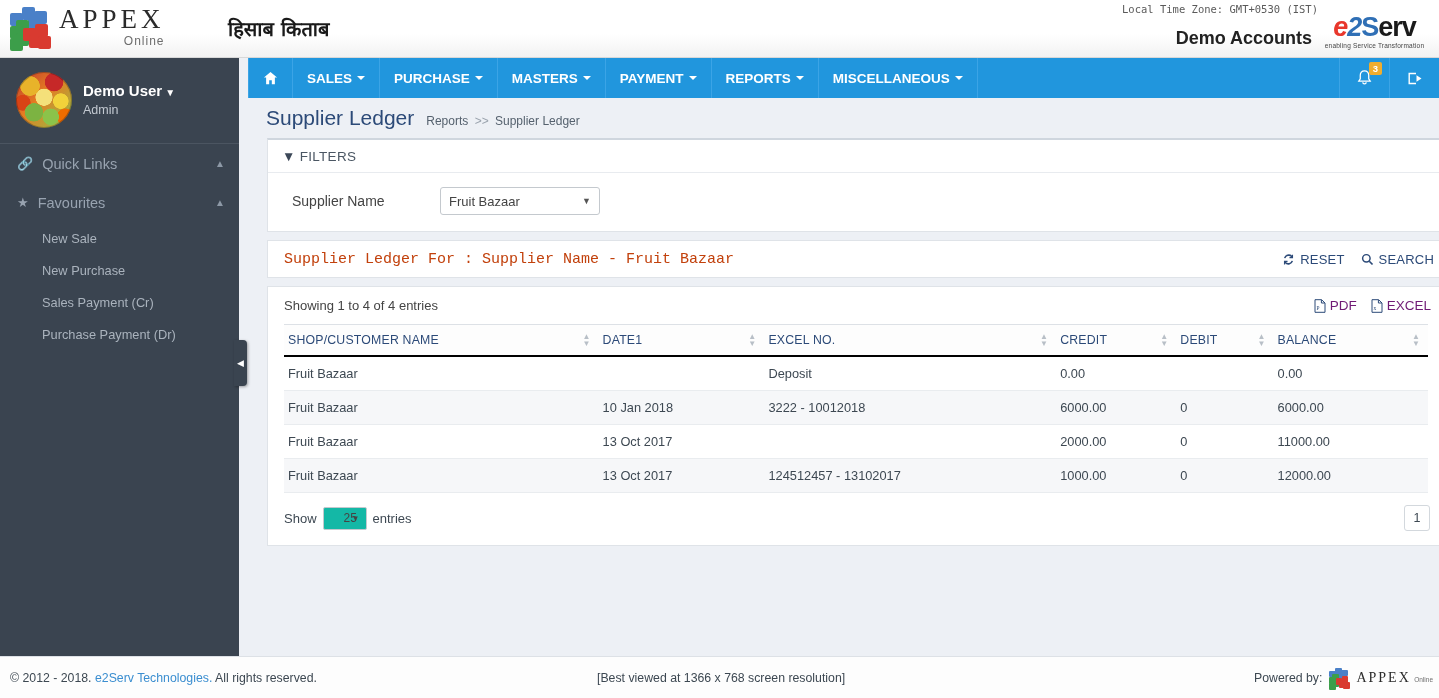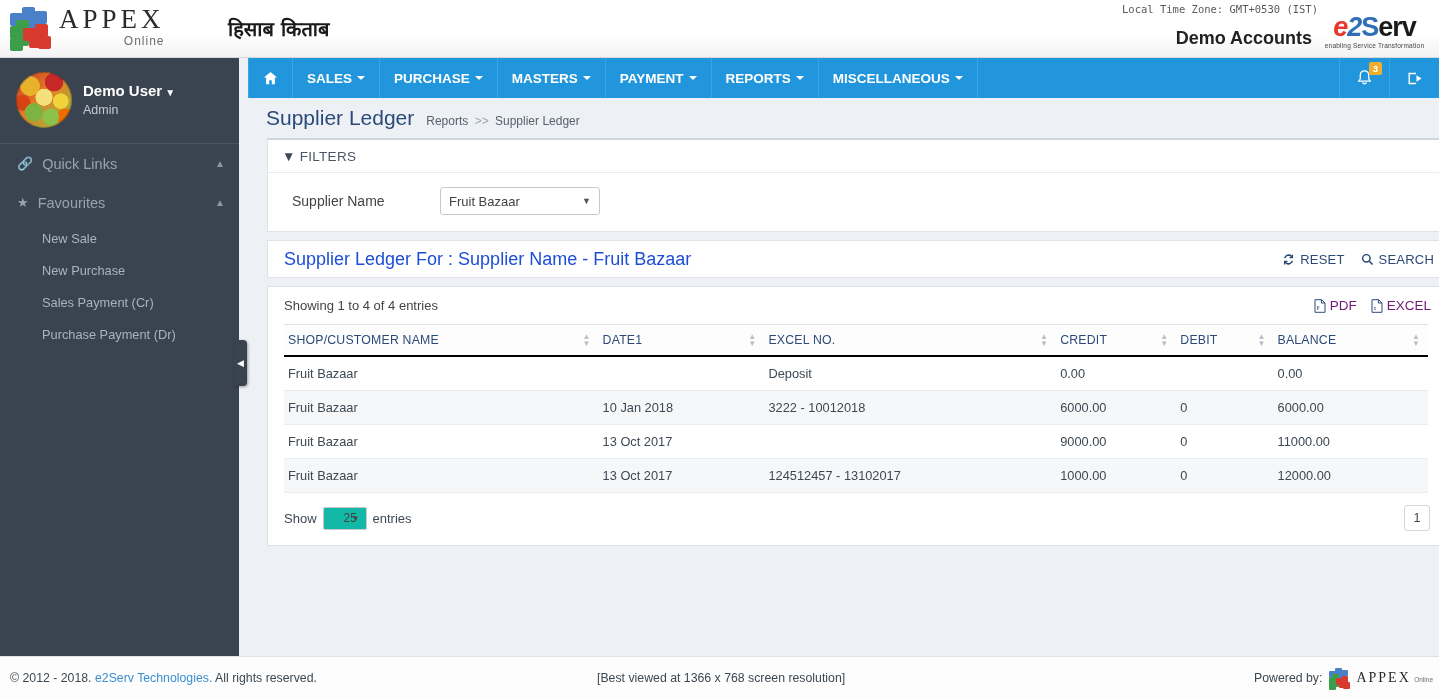--- a/index.html
+++ b/index.html
@@ -191,21 +191,21 @@
   }
   .select-box .arrow {
     position: absolute; right: 8px; font-size: 9px; color: #555;
   }
   .ledger-bar {
     background: #fff; border: 1px solid #dfe3e8;
     margin: 0 11px 8px 11px;
     height: 38px; display: flex; align-items: center;
     padding: 0 10px 0 16px;
   }
-  .ledger-text { font-size: 18px; color: #1d4ed8; }
+  .ledger-text { font-size: 15px; color: #c2410c; font-family: Liberation Mono, monospace; }
   .ledger-bar .spacer { flex: 1; }
   .act-btn {
     font-size: 13px; color: #2c4a78; margin-left: 16px;
     display: flex; align-items: center; gap: 5px;
     letter-spacing: .2px;
   }
 
   .panel-table { padding: 0; }
   .table-top {
     display: flex; align-items: center;
@@ -509,21 +509,21 @@
             <td>10 Jan 2018</td>
             <td>3222 - 10012018</td>
             <td>6000.00</td>
             <td>0</td>
             <td>6000.00</td>
           </tr>
           <tr>
             <td>Fruit Bazaar</td>
             <td>13 Oct 2017</td>
             <td></td>
-            <td>9000.00</td>
+            <td>2000.00</td>
             <td>0</td>
             <td>11000.00</td>
           </tr>
           <tr>
             <td>Fruit Bazaar</td>
             <td>13 Oct 2017</td>
             <td>124512457 - 13102017</td>
             <td>1000.00</td>
             <td>0</td>
             <td>12000.00</td>

